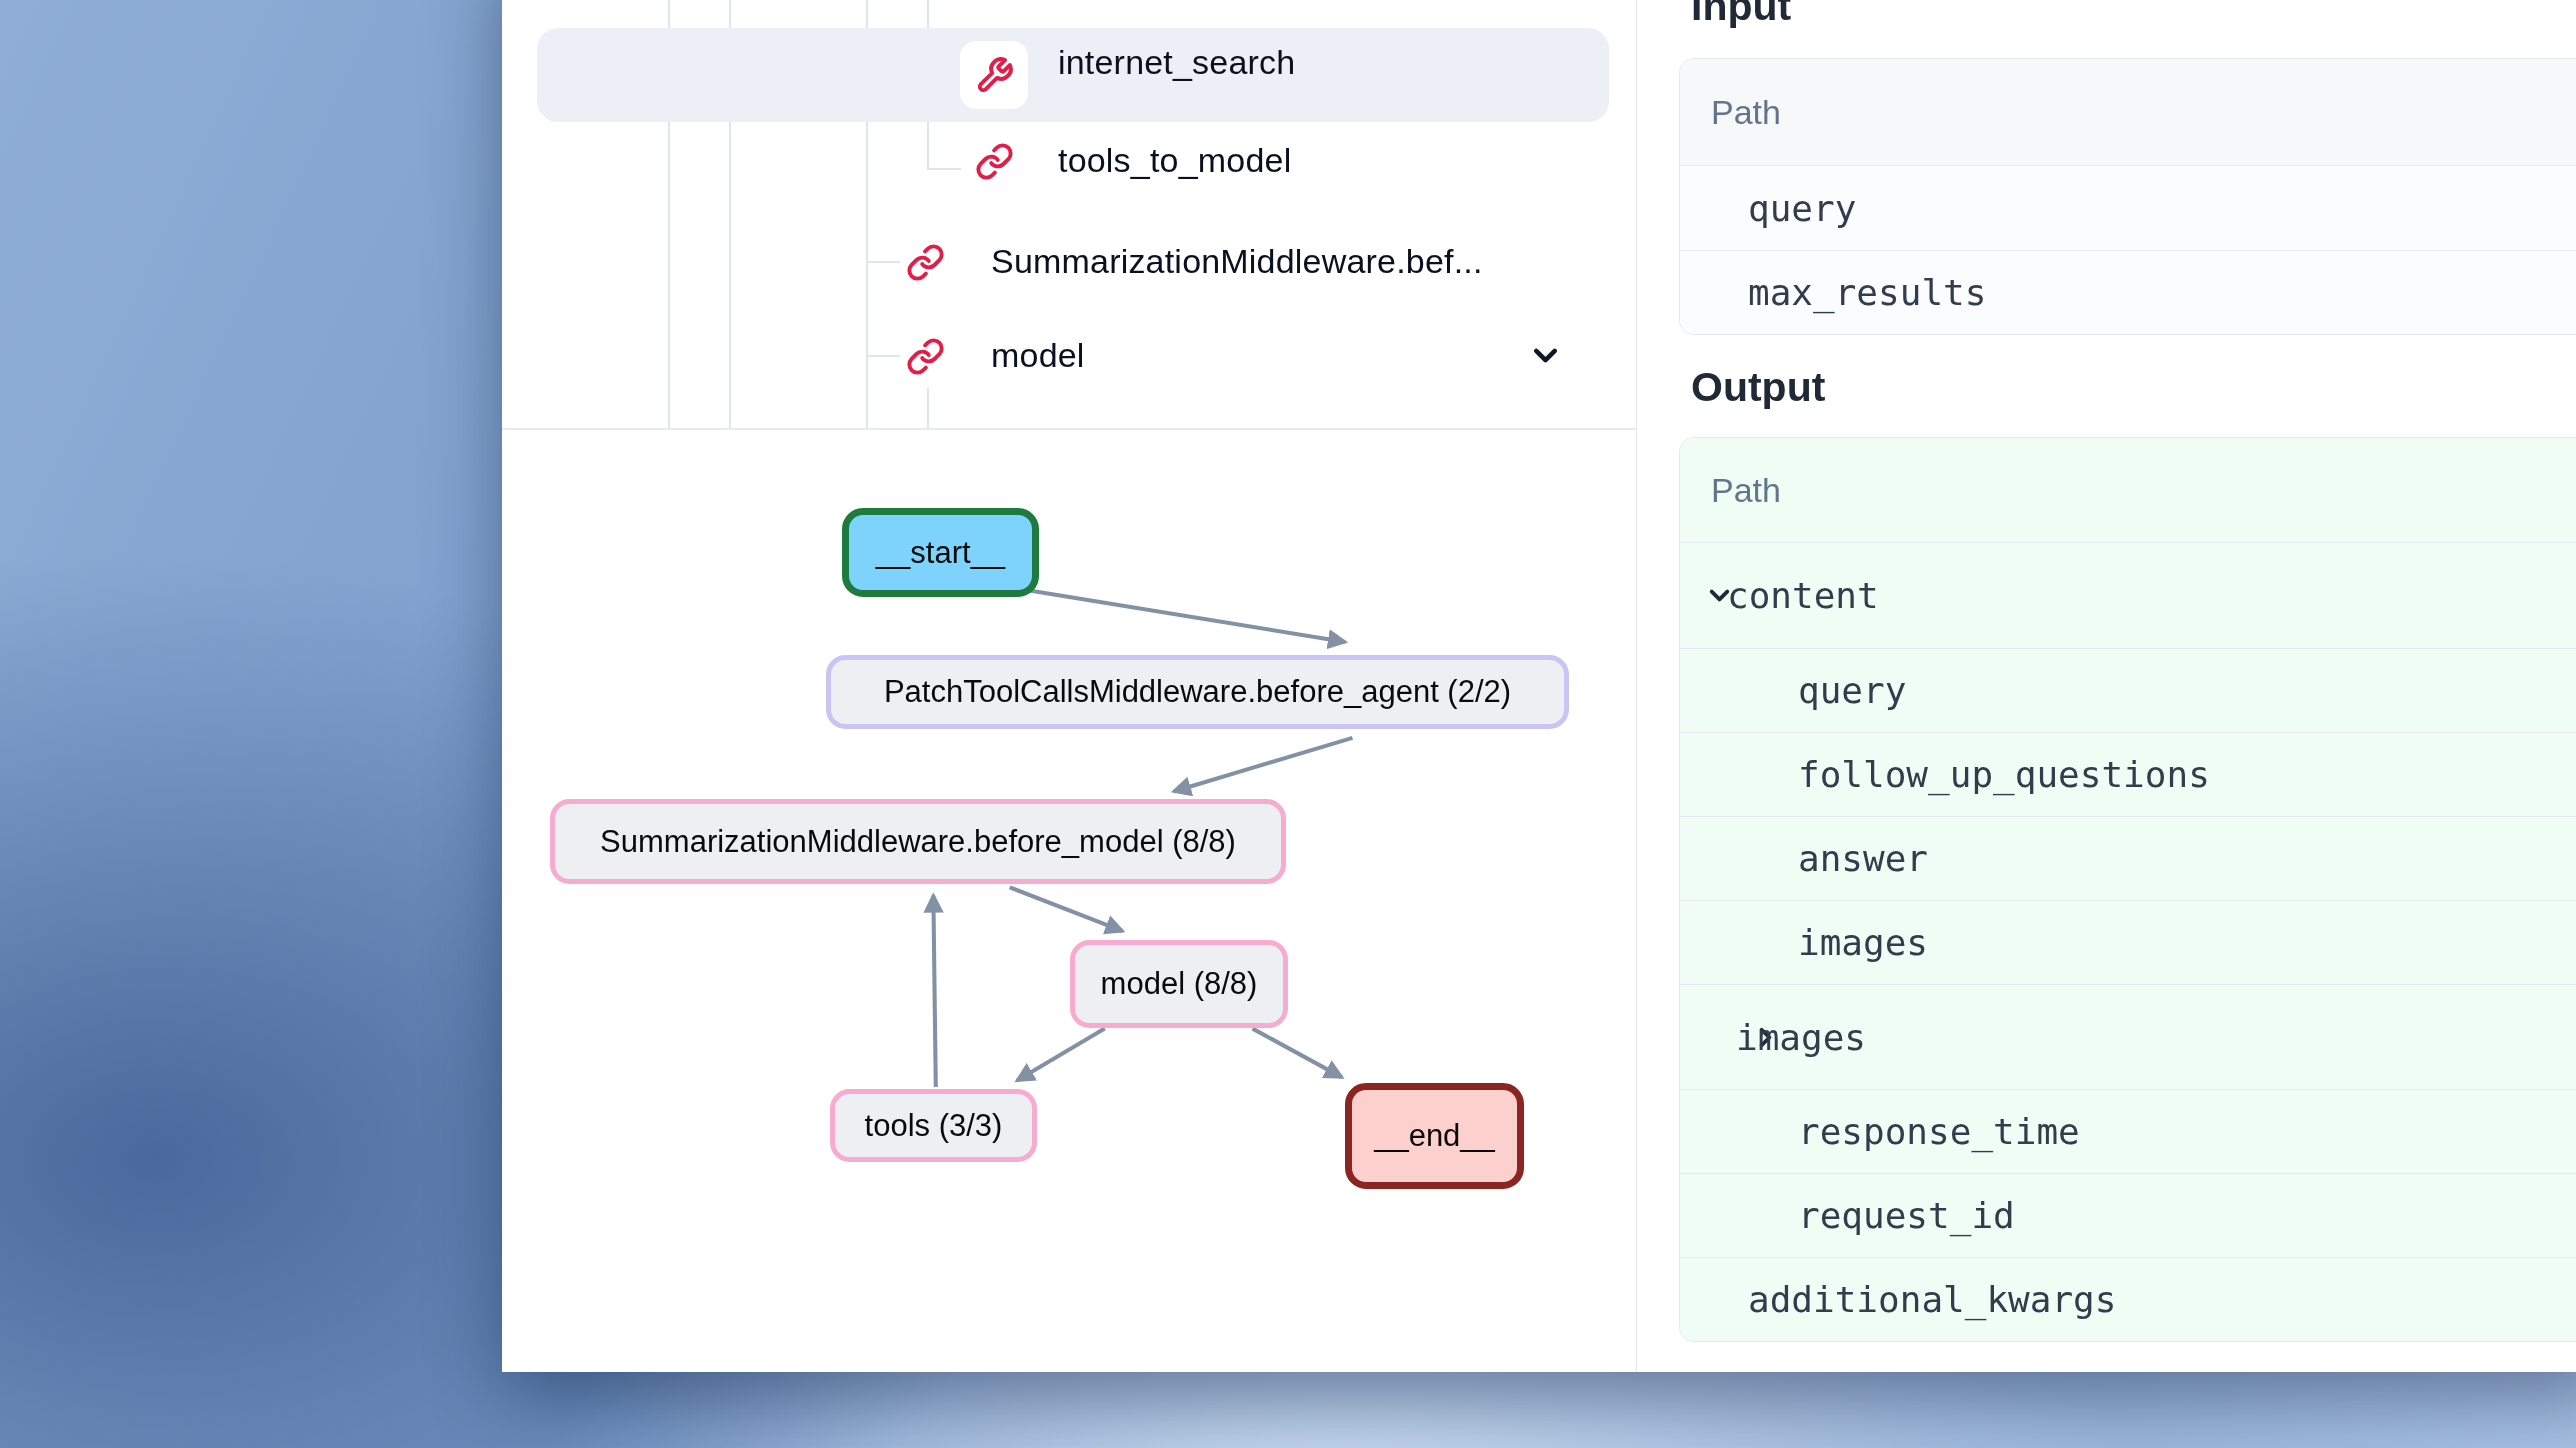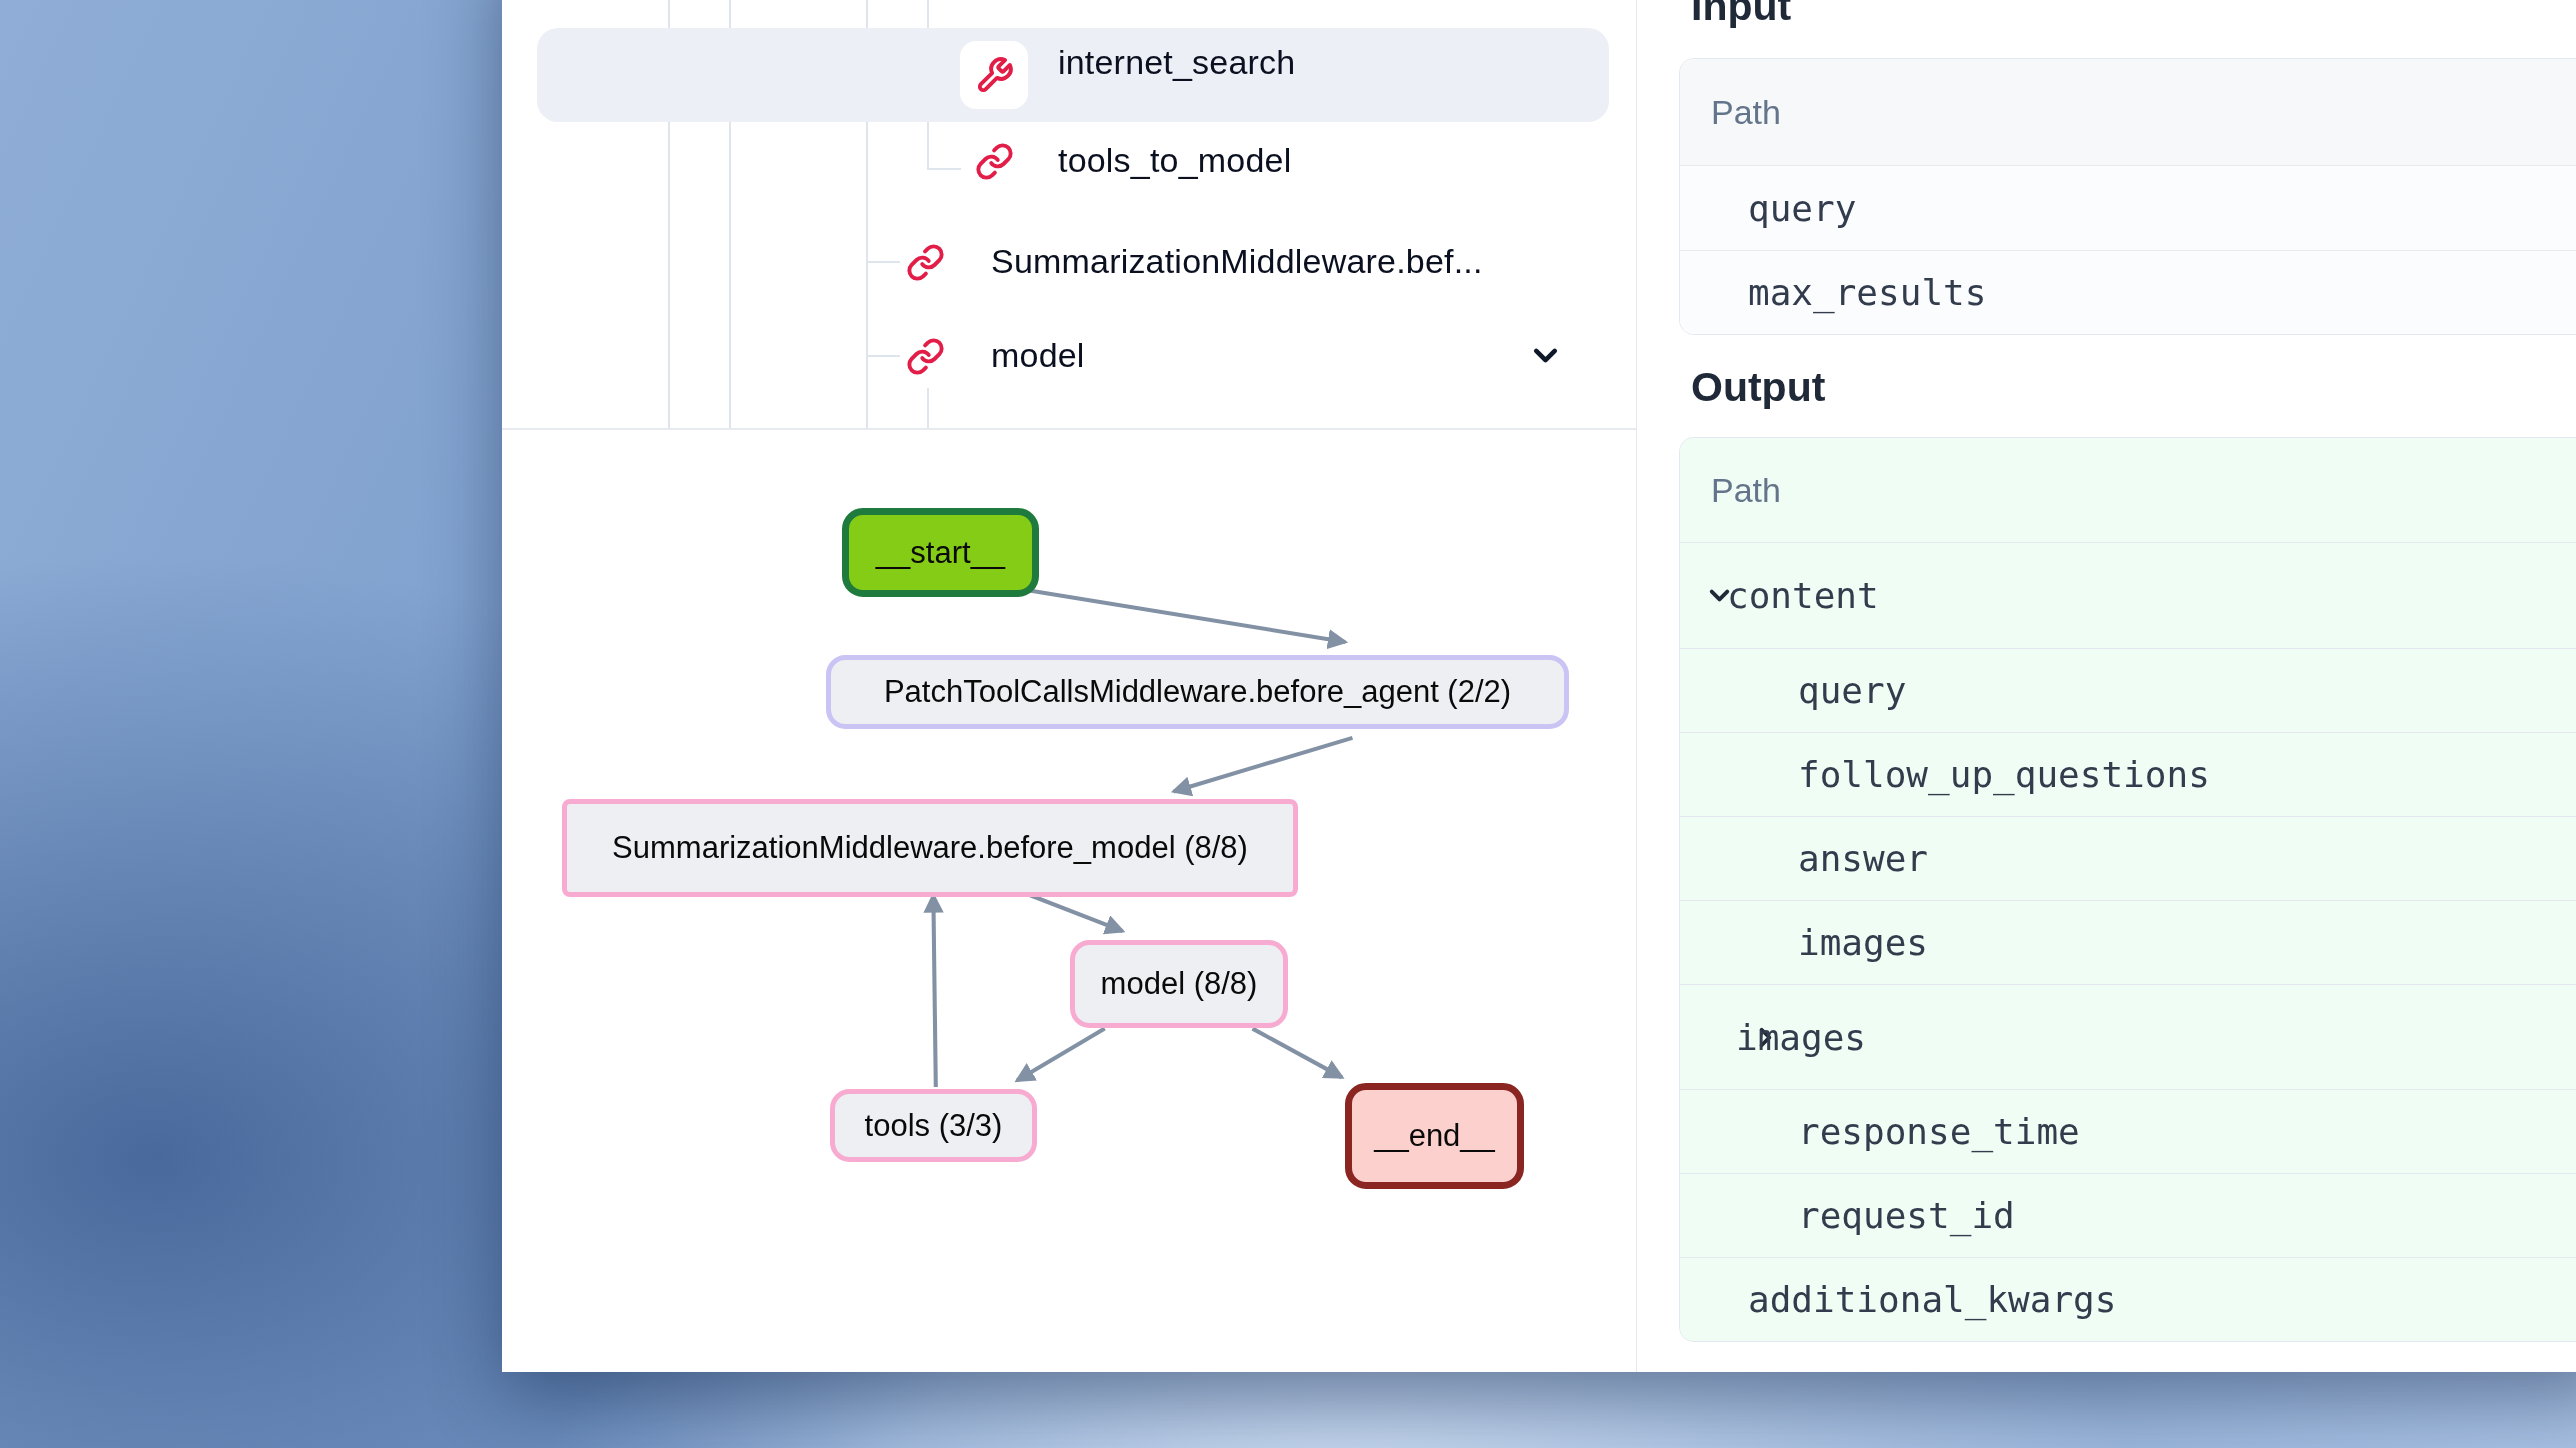--- a/index.html
+++ b/index.html
@@ -34,21 +34,21 @@
   .divider-h{position:absolute;left:0;top:428px;width:1134px;height:1.6px;background:#e7eaee;}
 
   
   .graph{position:absolute;left:0;top:430px;width:1134px;height:943px;background:#ffffff;}
   #edges{position:absolute;left:0;top:0;pointer-events:none;}
   .gnode{
     position:absolute;display:flex;align-items:center;justify-content:center;
     font-size:31px;color:#0a0a0a;border-radius:19.5px;box-sizing:border-box;
     background:#edeff3;border:5.7px solid #f8abd0;white-space:nowrap;
   }
-  .gnode.start{background:#84cc16;border:7.3px solid #1e7a3d;border-radius:21px;}
+  .gnode.start{background:#7dd3fc;border:7.3px solid #1e7a3d;border-radius:21px;}
   .gnode.end{background:#fcd0cd;border:7.3px solid #8b2522;border-radius:21px;}
   .gnode.purple{border-color:#c9c4f4;}
   .gnode.pink{border-color:#f8abd0;}
 
   
   .heading{position:absolute;font-size:41px;line-height:44px;font-weight:700;color:#1f2937;white-space:nowrap;}
   .card{position:absolute;left:42px;width:939px;border:1.6px solid #e2e8f0;border-radius:14.6px;box-sizing:border-box;overflow:hidden;background:#fbfcfe;}
   .card-header{display:flex;align-items:center;padding-left:31px;font-size:34px;color:#64748b;border-bottom:1.6px solid #e7ebf0;box-sizing:border-box;}
   .input-card .card-header{height:107px;background:#f7f8fa;}
   .row{display:flex;align-items:center;box-sizing:border-box;font-family:"DejaVu Sans Mono","Liberation Mono",monospace;font-size:36px;color:#323c4d;white-space:nowrap;}
@@ -144,21 +144,21 @@
                 <line x1="1542" y1="1266" x2="1652" y2="1326" stroke="#8291a4" stroke-width="5" marker-end="url(#arrow)"></line>
               </g>
           </svg>
           <div id="graph-nodes">
               <div class="gnode start" style="left: 340px; top: 78px; width: 197px; height: 89px;">
                 <span>__start__</span>
               </div>
               <div class="gnode purple" style="left: 324px; top: 225px; width: 743px; height: 74px;">
                 <span>PatchToolCallsMiddleware.before_agent (2/2)</span>
               </div>
-              <div class="gnode pink" style="left: 60px; top: 369px; width: 736px; height: 98px; border-radius: 8px;">
+              <div class="gnode pink" style="left: 48px; top: 369px; width: 736px; height: 85px;">
                 <span>SummarizationMiddleware.before_model (8/8)</span>
               </div>
               <div class="gnode pink" style="left: 568px; top: 510px; width: 218px; height: 88px;">
                 <span>model (8/8)</span>
               </div>
               <div class="gnode pink" style="left: 328px; top: 659px; width: 207px; height: 73px;">
                 <span>tools (3/3)</span>
               </div>
               <div class="gnode end" style="left: 843px; top: 653px; width: 179px; height: 106px;">
                 <span>__end__</span>

